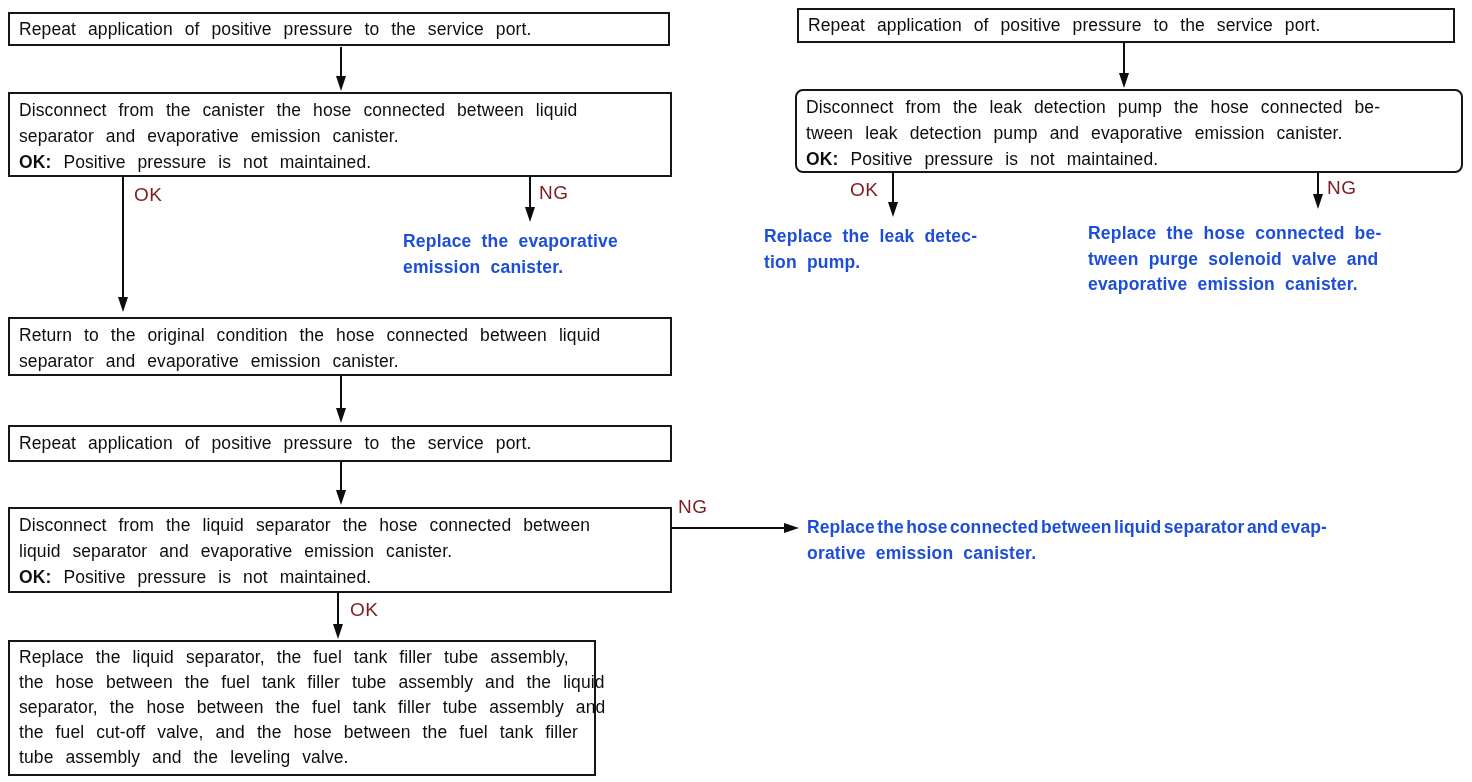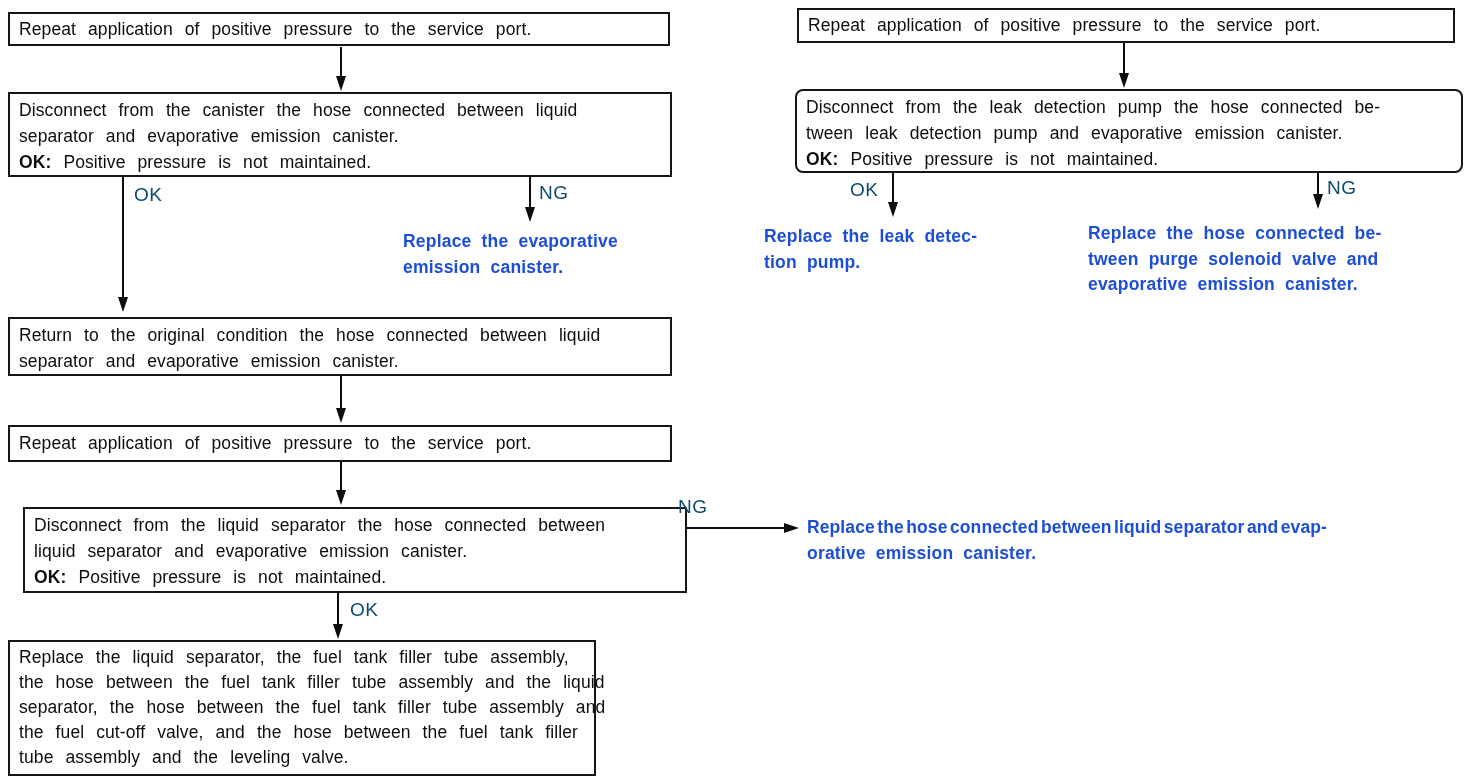--- a/index.html
+++ b/index.html
@@ -16,21 +16,21 @@
   .single .ln{line-height:30px;}
   .tight .ln{line-height:25px;}
   .okp{font-weight:bold;margin-right:12px;}
   .outcome{
     position:absolute;font-weight:bold;font-size:17.5px;line-height:25.5px;
     color:#1d4ed8;letter-spacing:0.2px;white-space:nowrap;
   }
   .outcome .ln{word-spacing:5px;}
   .outcome .squeeze{word-spacing:-2.5px;letter-spacing:0.1px;}
   .branch-label{
-    position:absolute;font-size:19px;line-height:19px;color:#0c4a6e;letter-spacing:0.5px;
+    position:absolute;font-size:19px;line-height:19px;color:#7f1d1d;letter-spacing:0.5px;
   }
   svg.wires{position:absolute;left:0;top:0;pointer-events:none;}
   svg.wires line{stroke:#0d0d0d;stroke-width:2;}
   svg.wires polygon{fill:#0d0d0d;}
 </style>
 </head>
 <body>
 
 <div class="canvas">
 
@@ -107,21 +107,21 @@
 
   <div class="box pad" style="left:8px;top:317px;width:664px;height:59px;">
     <div class="ln">Return to the original condition the hose connected between liquid</div>
     <div class="ln">separator and evaporative emission canister.</div>
   </div>
 
   <div class="box single" style="left:8px;top:425px;width:664px;height:37px;">
     <div class="ln" style="padding-left:9px;line-height:33px;">Repeat application of positive pressure to the service port.</div>
   </div>
 
-  <div class="box pad" style="left:8px;top:507px;width:664px;height:86px;margin-left:15px;">
+  <div class="box pad" style="left:8px;top:507px;width:664px;height:86px;">
     <div class="ln">Disconnect from the liquid separator the hose connected between</div>
     <div class="ln">liquid separator and evaporative emission canister.</div>
     <div class="ln"><span class="okp">OK:</span><span>Positive pressure is not maintained.</span></div>
   </div>
 
   <div class="branch-label" style="left:678px;top:497px;">NG</div>
   <div class="branch-label" style="left:350px;top:600px;">OK</div>
 
   <div class="outcome" style="left:807px;top:515px;">
     <div class="ln squeeze">Replace the hose connected between liquid separator and evap-</div>

